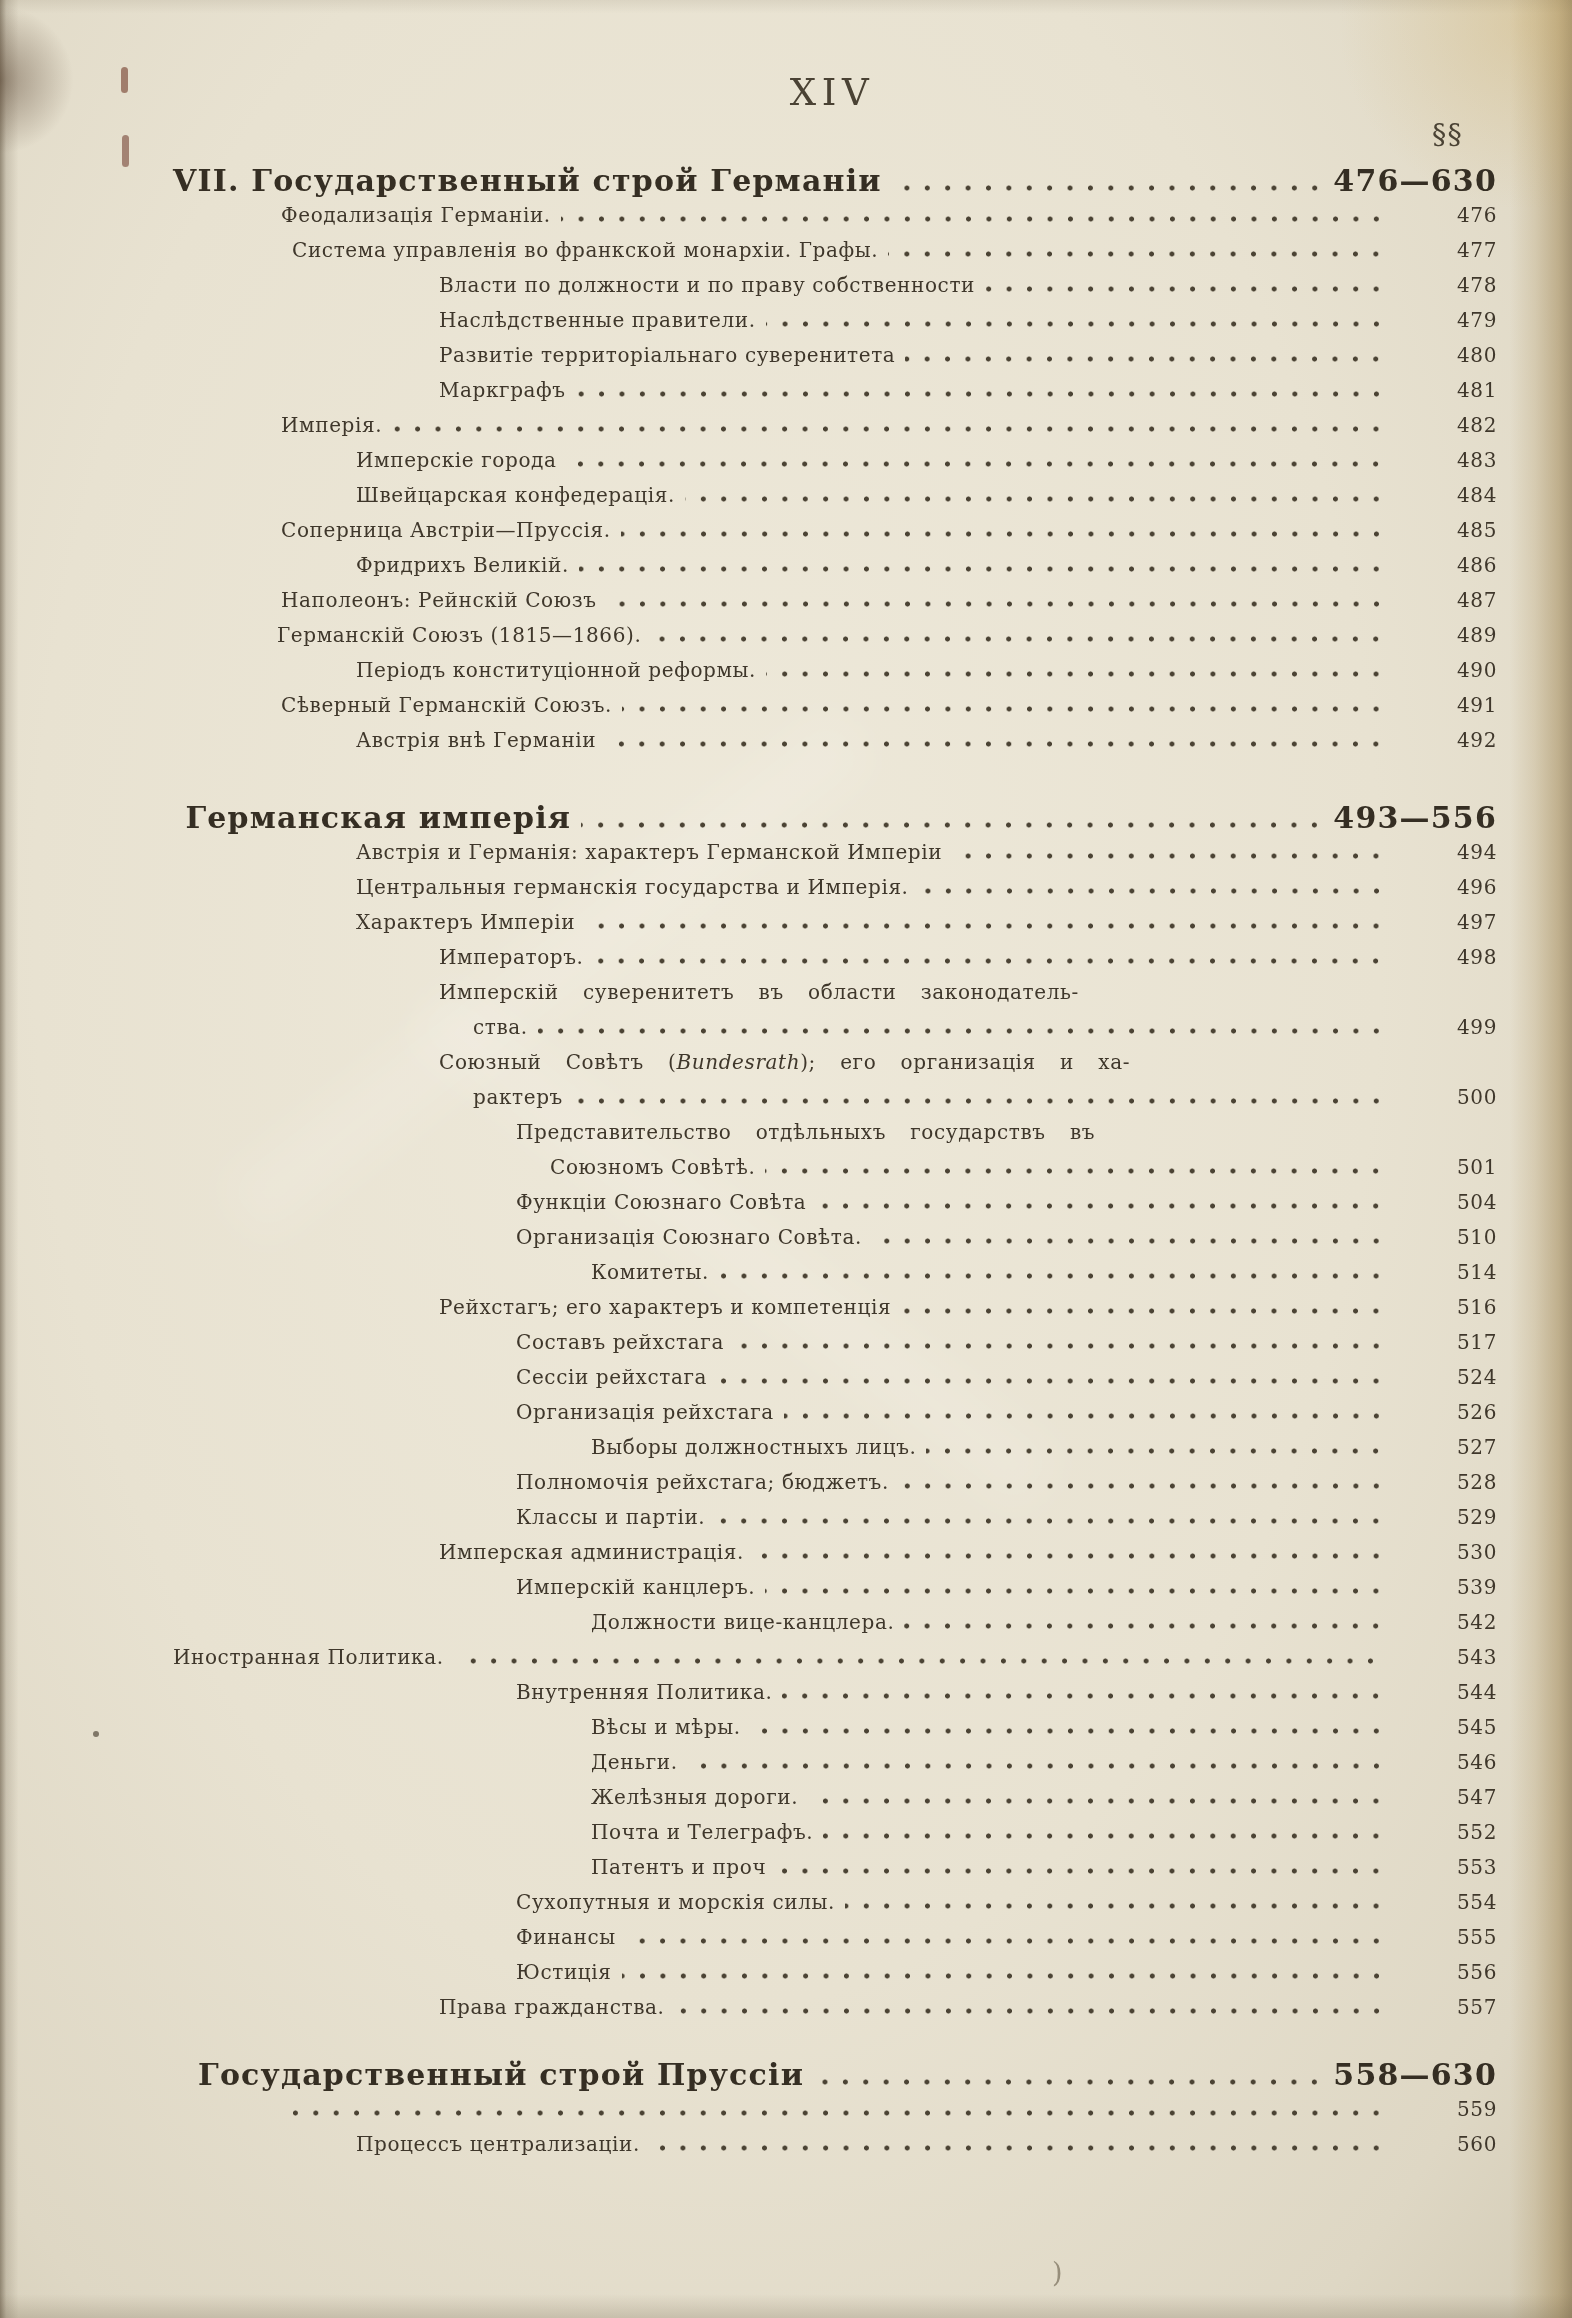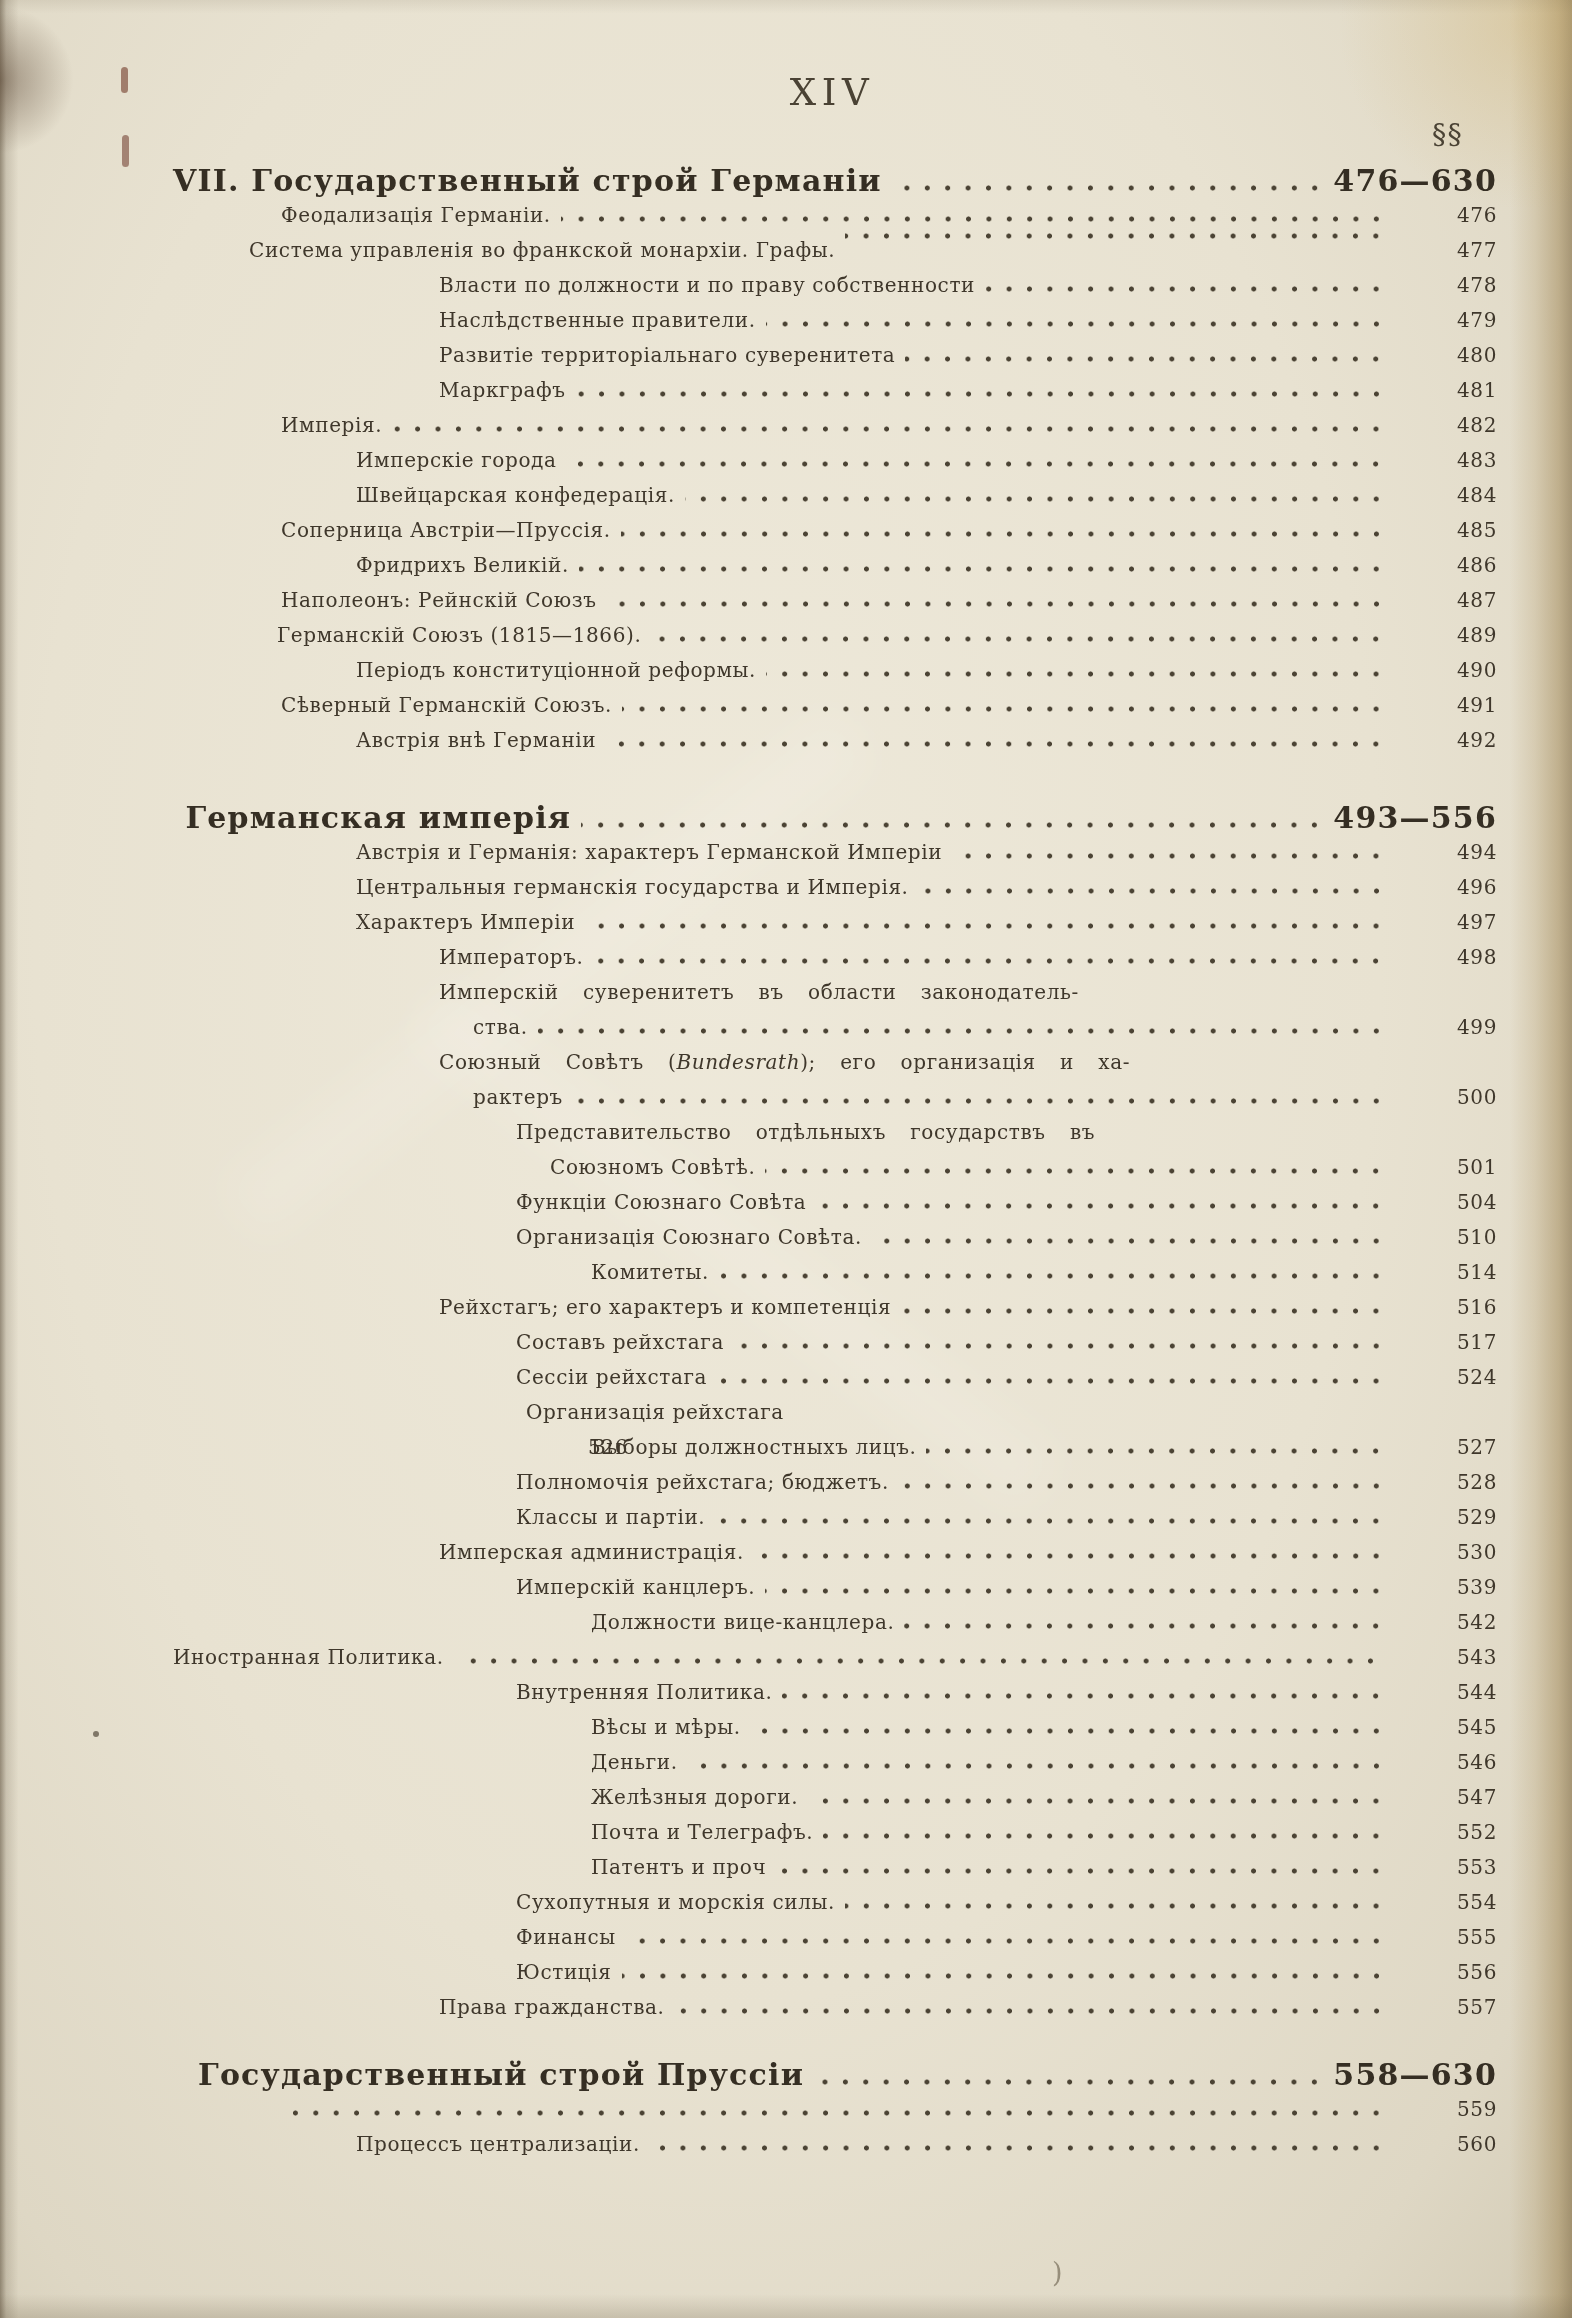--- a/index.html
+++ b/index.html
@@ -62,21 +62,21 @@
         <div class="row heading" style="margin-left: 0px;">
           <span class="t">VII. Государственный строй Германіи</span>
           <span class="leader"></span>
           <span class="pg">476—630</span>
         </div>
         <div class="row" style="margin-left: 108px;">
           <span class="t">Феодализація Германіи.</span>
           <span class="leader"></span>
           <span class="pg">476</span>
         </div>
-        <div class="row" style="margin-left: 76px; align-items: flex-end;">
+        <div class="row" style="margin-left: 119px;">
           <span class="t">Система управленія во франкской монархіи. Графы.</span>
           <span class="leader"></span>
           <span class="pg">477</span>
         </div>
         <div class="row" style="margin-left: 266px;">
           <span class="t">Власти по должности и по праву собственности</span>
           <span class="leader"></span>
           <span class="pg">478</span>
         </div>
         <div class="row" style="margin-left: 266px;">
@@ -218,21 +218,21 @@
         <div class="row" style="margin-left: 343px;">
           <span class="t">Составъ рейхстага</span>
           <span class="leader"></span>
           <span class="pg">517</span>
         </div>
         <div class="row" style="margin-left: 343px;">
           <span class="t">Сессіи рейхстага</span>
           <span class="leader"></span>
           <span class="pg">524</span>
         </div>
-        <div class="row" style="margin-left: 343px; flex-direction: column;">
+        <div class="row" style="margin-left: 343px;">
           <span class="t">Организація рейхстага</span>
           <span class="leader"></span>
           <span class="pg">526</span>
         </div>
         <div class="row" style="margin-left: 418px;">
           <span class="t">Выборы должностныхъ лицъ.</span>
           <span class="leader"></span>
           <span class="pg">527</span>
         </div>
         <div class="row" style="margin-left: 343px;">

